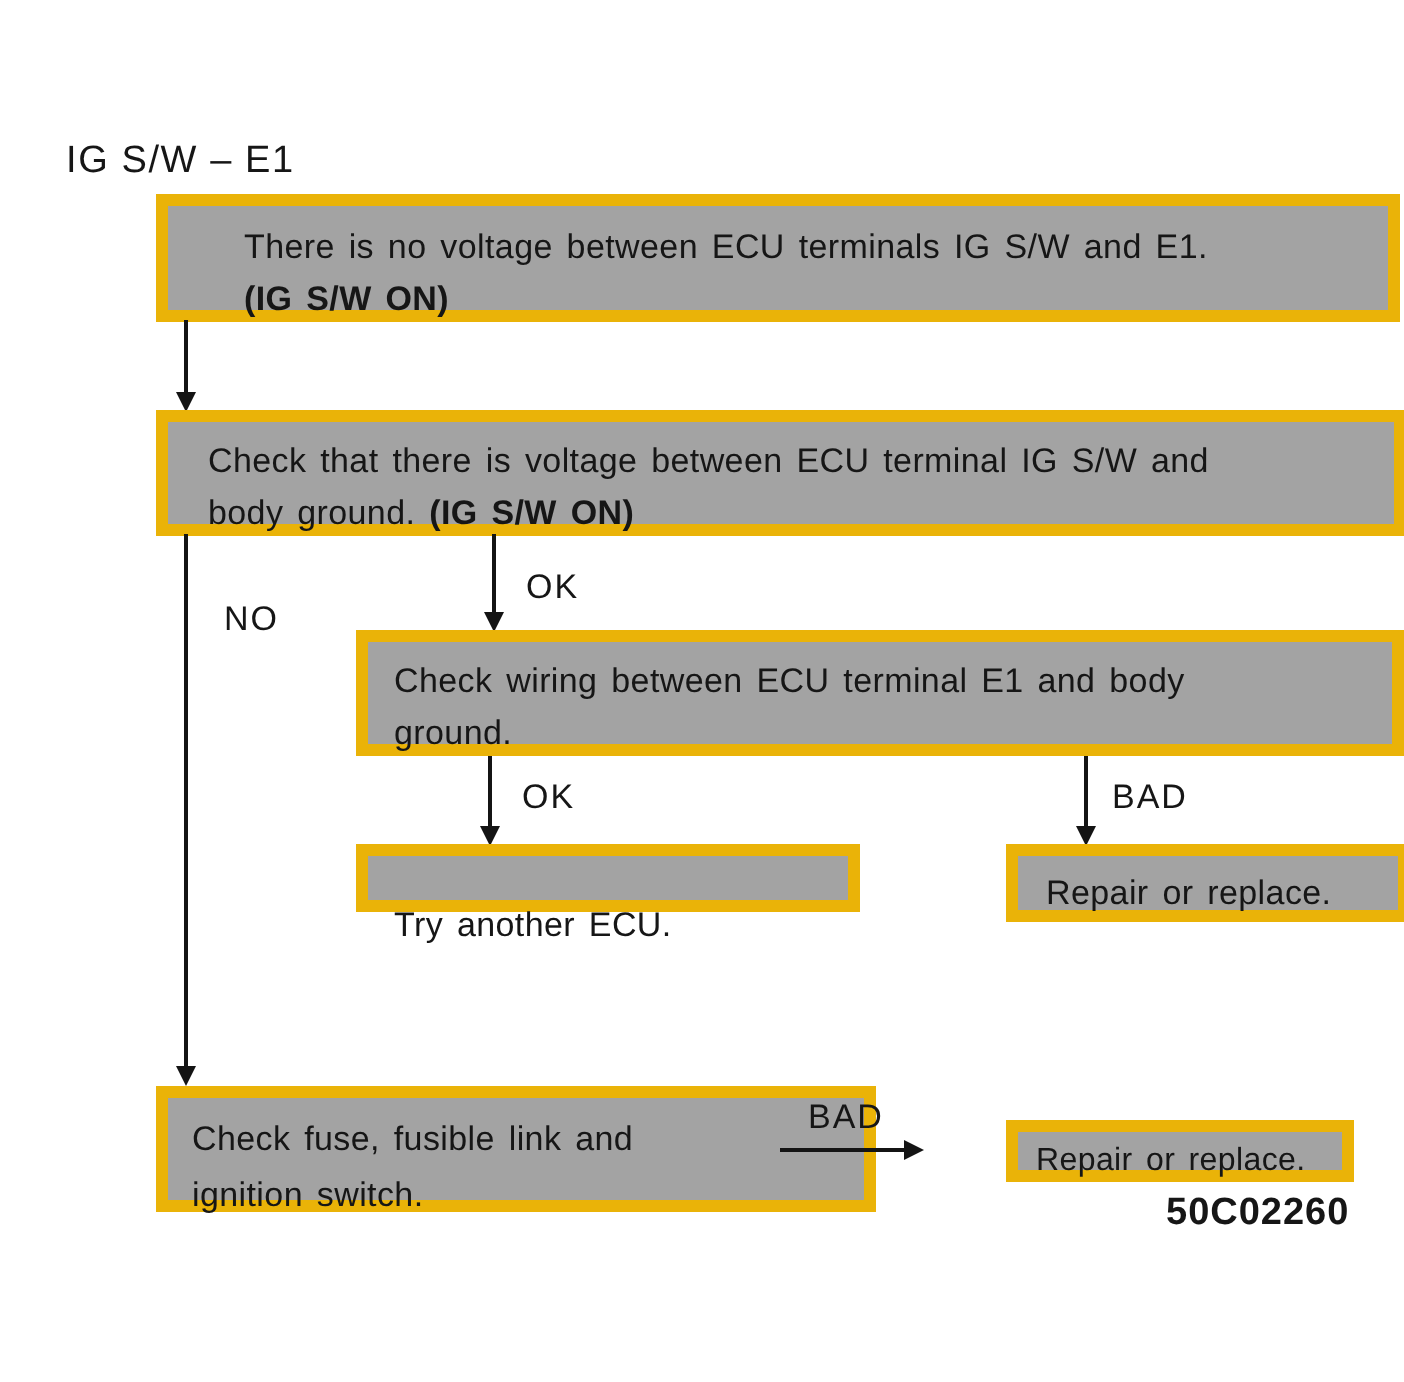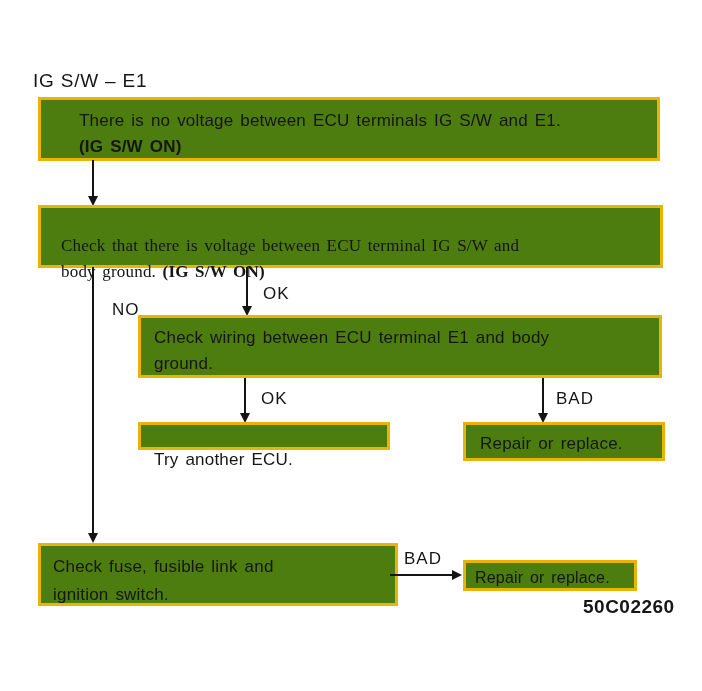--- a/index.html
+++ b/index.html
@@ -7,27 +7,27 @@
     position:relative;width:702px;height:691px;background:#ffffff;
     font-family:"Liberation Sans","DejaVu Sans",sans-serif;
     color:#161616;overflow:hidden;
   }
   .title{
     position:absolute;left:33px;top:70px;
     font-size:19px;font-weight:normal;letter-spacing:0.8px;white-space:nowrap;
   }
   .fbox{
     position:absolute;box-sizing:border-box;
-    border:3px solid #eab308;background:#4d7c0f;
-    font-size:17px;line-height:26px;letter-spacing:0.2px;word-spacing:2px;
+    border:6px solid #eab308;background:#a3a3a3;
+    font-size:17px;line-height:26px;letter-spacing:0.2px;word-spacing:2px;margin-left:40px;
   }
   .fbox .ln{display:block;white-space:nowrap;}
   .b-bold{font-weight:bold;}
   .box1{left:38px;top:97px;width:622px;height:64px;padding:8px 10px 0 38px;}
-  .box2{left:38px;top:205px;width:625px;height:63px;padding:25px 10px 0 20px;font-family:Liberation Serif, serif;}
+  .box2{left:38px;top:205px;width:625px;height:63px;padding:7px 10px 0 20px;}
   .box3{left:138px;top:315px;width:524px;height:63px;padding:7px 10px 0 13px;}
   .box-try{left:138px;top:422px;width:252px;height:28px;padding:22px 8px 0 13px;}
   .box-repair-top{left:463px;top:422px;width:202px;height:39px;padding:6px 8px 0 14px;}
   .box-fuse{left:38px;top:543px;width:360px;height:63px;padding:7px 8px 0 12px;line-height:28px;}
   .box-repair-bottom{left:463px;top:560px;width:174px;height:31px;padding:3px 6px 0 9px;font-size:16px;line-height:24px;}
   .branch-label{
     position:absolute;font-size:17px;letter-spacing:1px;white-space:nowrap;
   }
   .lbl-no{left:112px;top:300px;}
   .lbl-ok-upper{left:263px;top:284px;}

